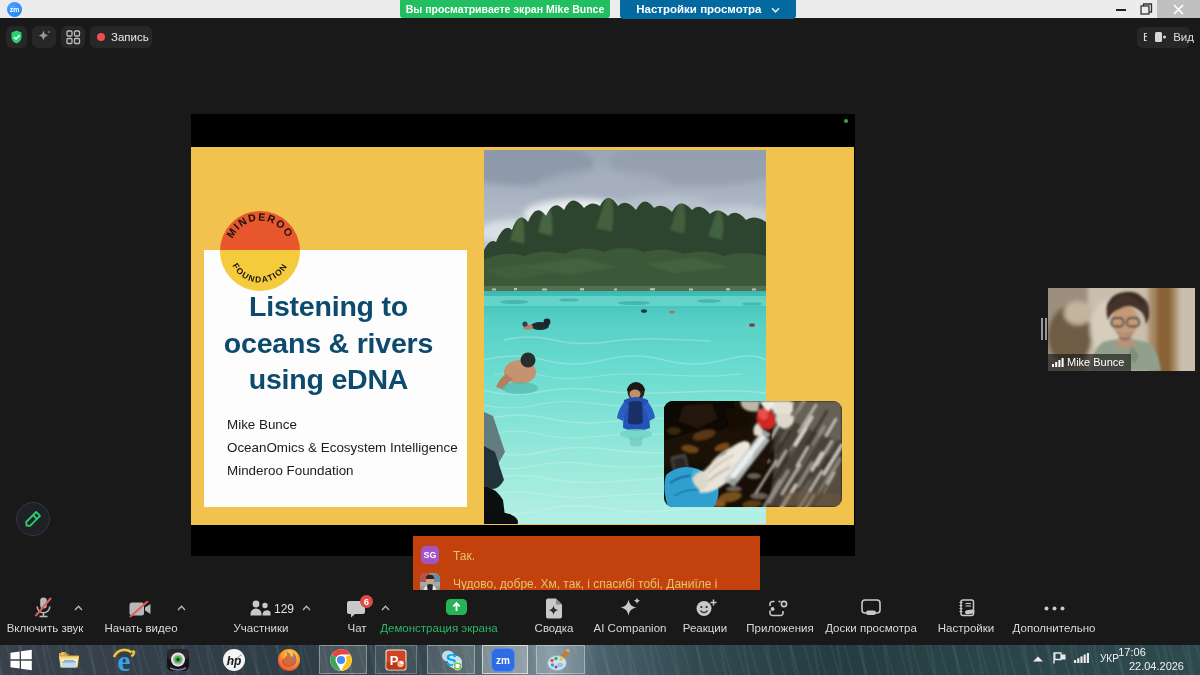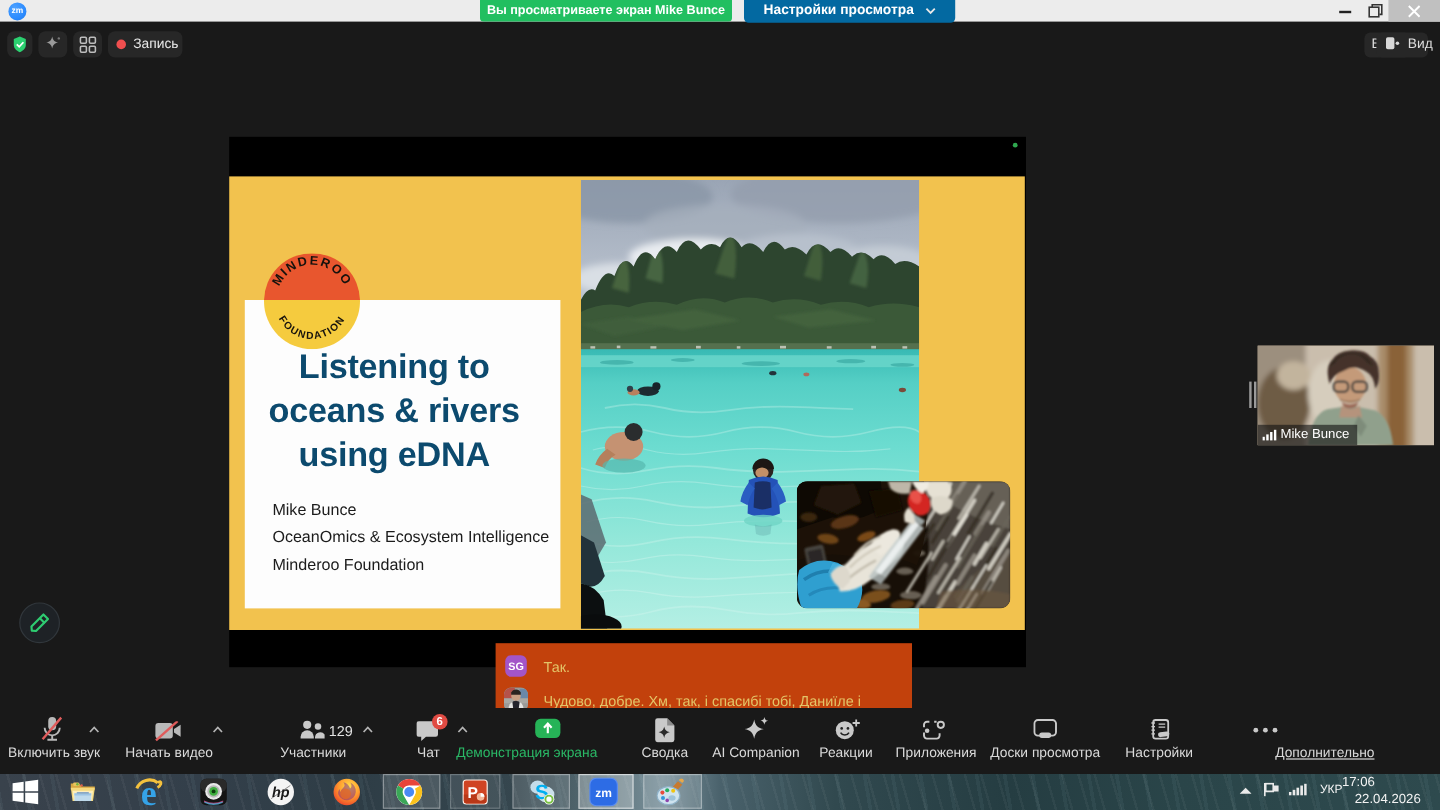--- a/index.html
+++ b/index.html
@@ -587,21 +587,21 @@
       <rect x="8" y="11" width="9.5" height="4" rx="2" fill="#c9c9c9" transform="rotate(-8 12 13)"></rect>
     </svg>
     <div class="tlabel" style="left:966px;">Настройки</div>
     
     <g></g>
     <svg class="ticon" style="left:1044px;top:16px;" width="21" height="5">
         <circle cx="2.5" cy="2.5" r="2" fill="#c9c9c9"></circle>
         <circle cx="10.5" cy="2.5" r="2" fill="#c9c9c9"></circle>
         <circle cx="18.5" cy="2.5" r="2" fill="#c9c9c9"></circle>
       </svg>
-    <div class="tlabel" style="left:1104px;text-decoration:underline;">Дополнительно</div>
+    <div class="tlabel" style="left:1054px;">Дополнительно</div>
     <div id="exitbtn">Выйти</div>
   </div>
 
   <div id="taskbar">
 
     <div class="tkhl" style="left:319px;width:48px;"></div>
     <div class="tkhl" style="left:375px;width:42px;border-color:rgba(255,255,255,0.22);background:rgba(255,255,255,0.08);"></div>
     <div class="tkhl" style="left:427px;width:48px;"></div>
     <div class="tkhl" style="left:482px;width:46px;background:rgba(255,255,255,0.28);border-color:rgba(255,255,255,0.6);"></div>
     <div class="tkhl" style="left:536px;width:49px;"></div>

